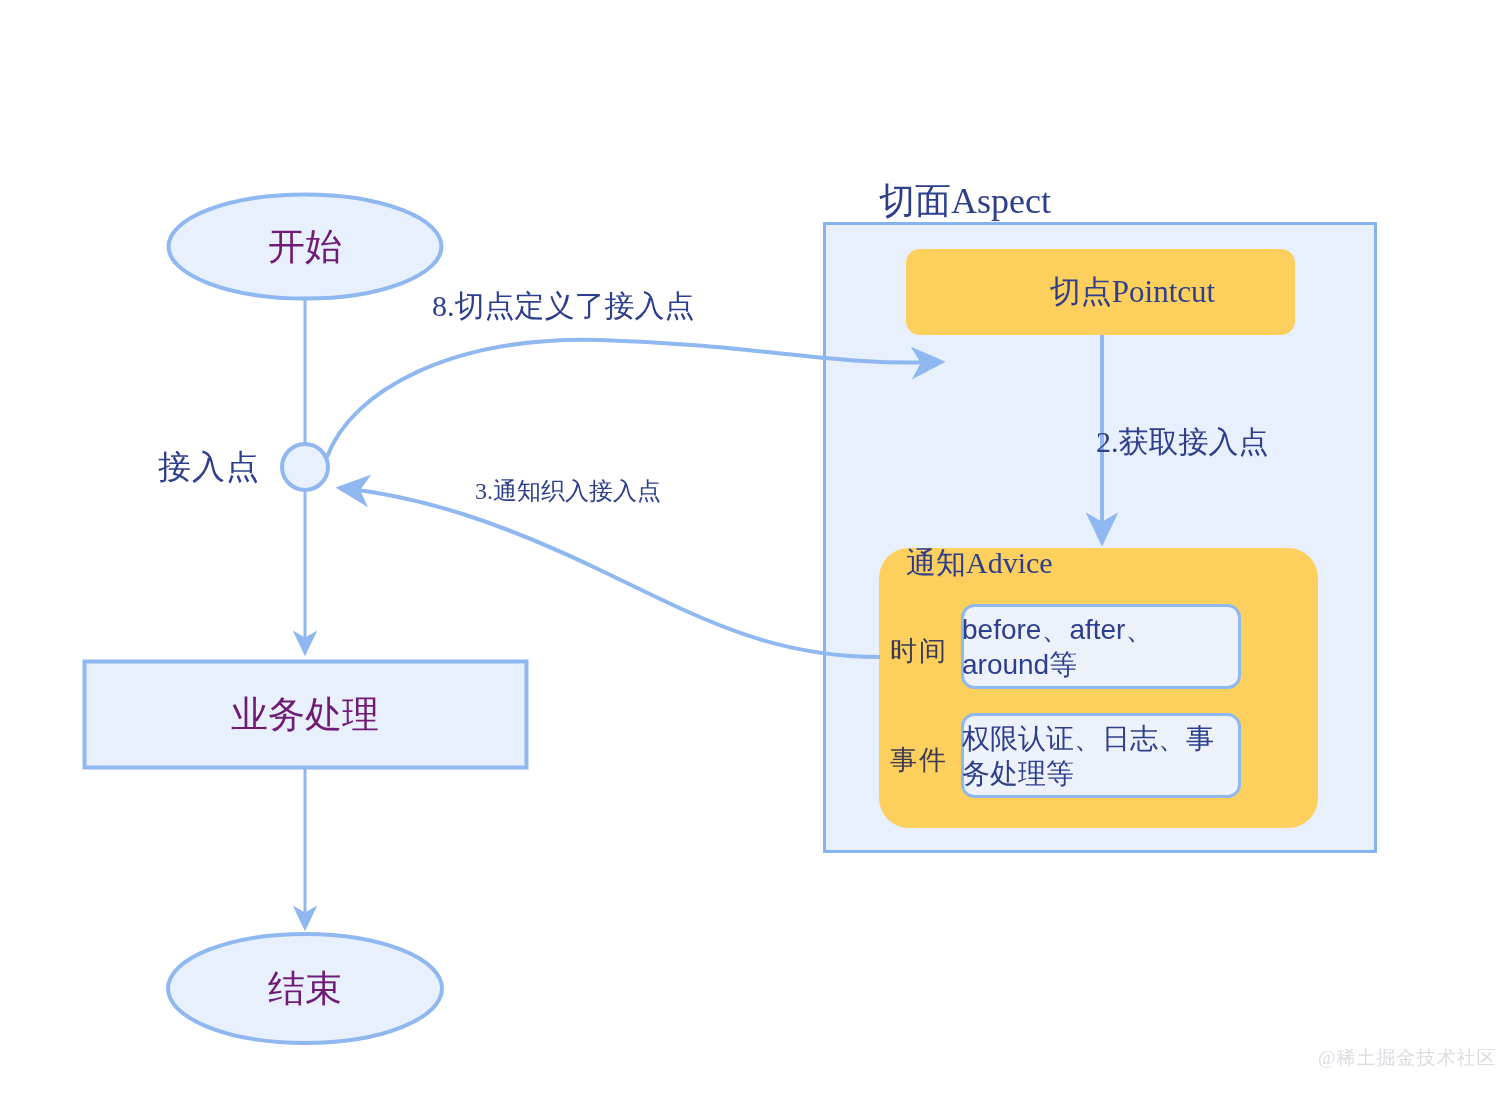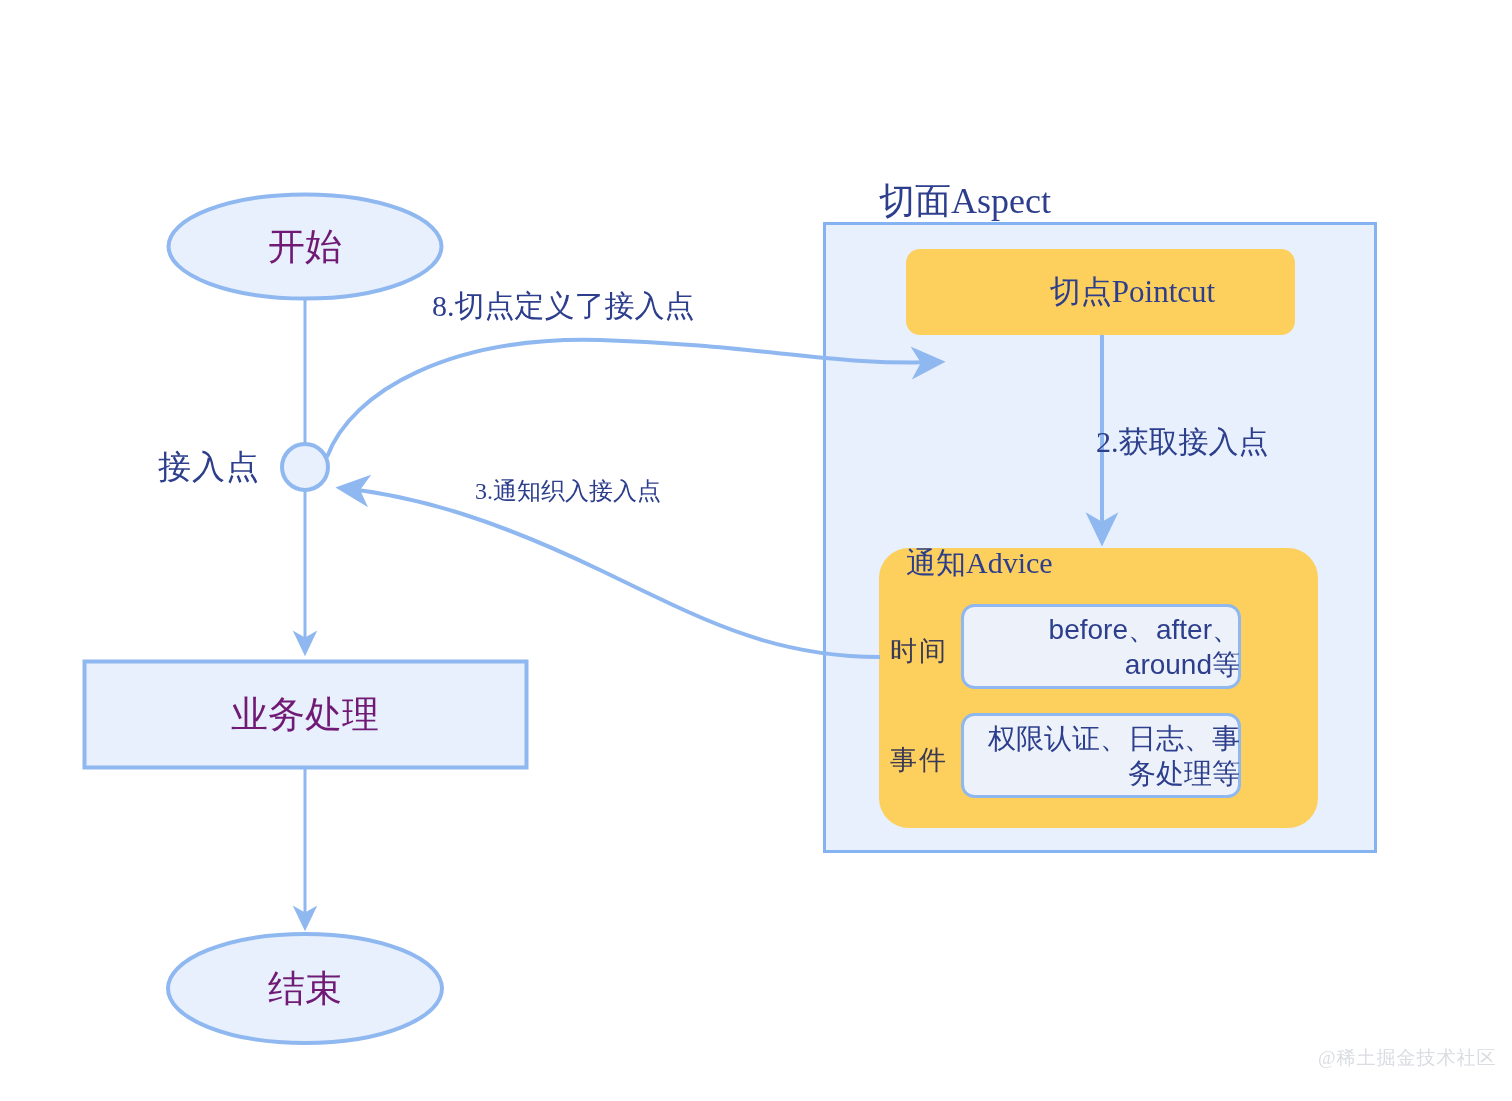--- a/index.html
+++ b/index.html
@@ -82,21 +82,21 @@
     letter-spacing: 2px;
   }
   #advice-row-time-label  { left: 890px; top: 633px; }
   #advice-row-event-label { left: 890px; top: 742px; }
 
   .adv-box-text {
     position: absolute;
     display: flex;
     align-items: center;
     justify-content: center;
-    text-align: right;
+    text-align: left;
     color: #2C3E8C;
     line-height: 1.25;
     pointer-events: none;
   }
   #advice-time-text {
     left: 962px; top: 605px; width: 278px; height: 83px;
     font-size: 28px;
     font-family: "Liberation Sans", sans-serif;
   }
   #advice-event-text {

